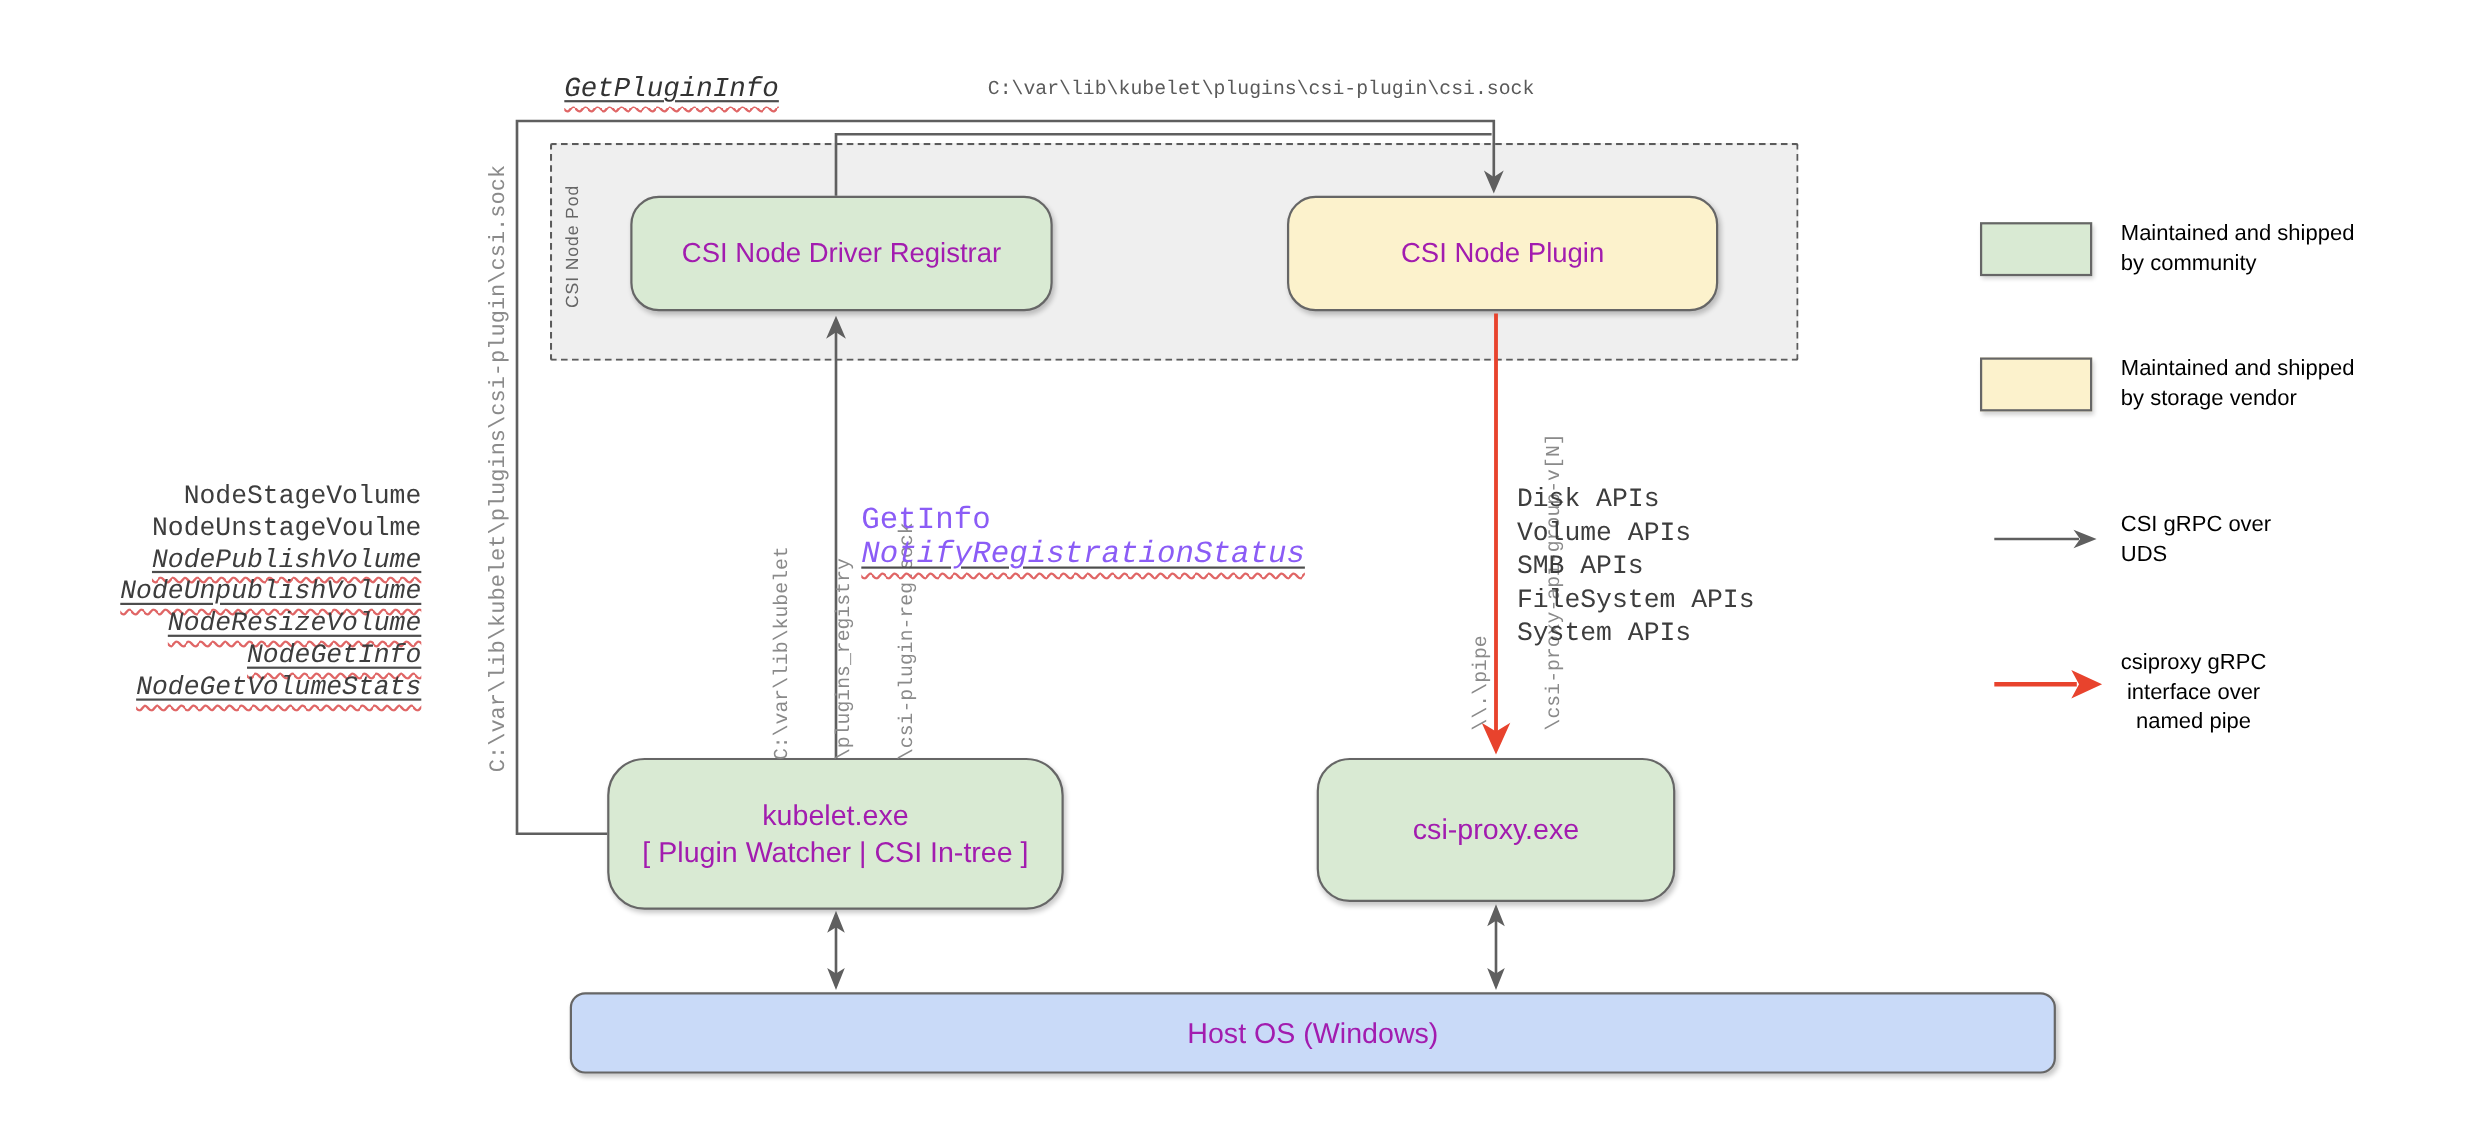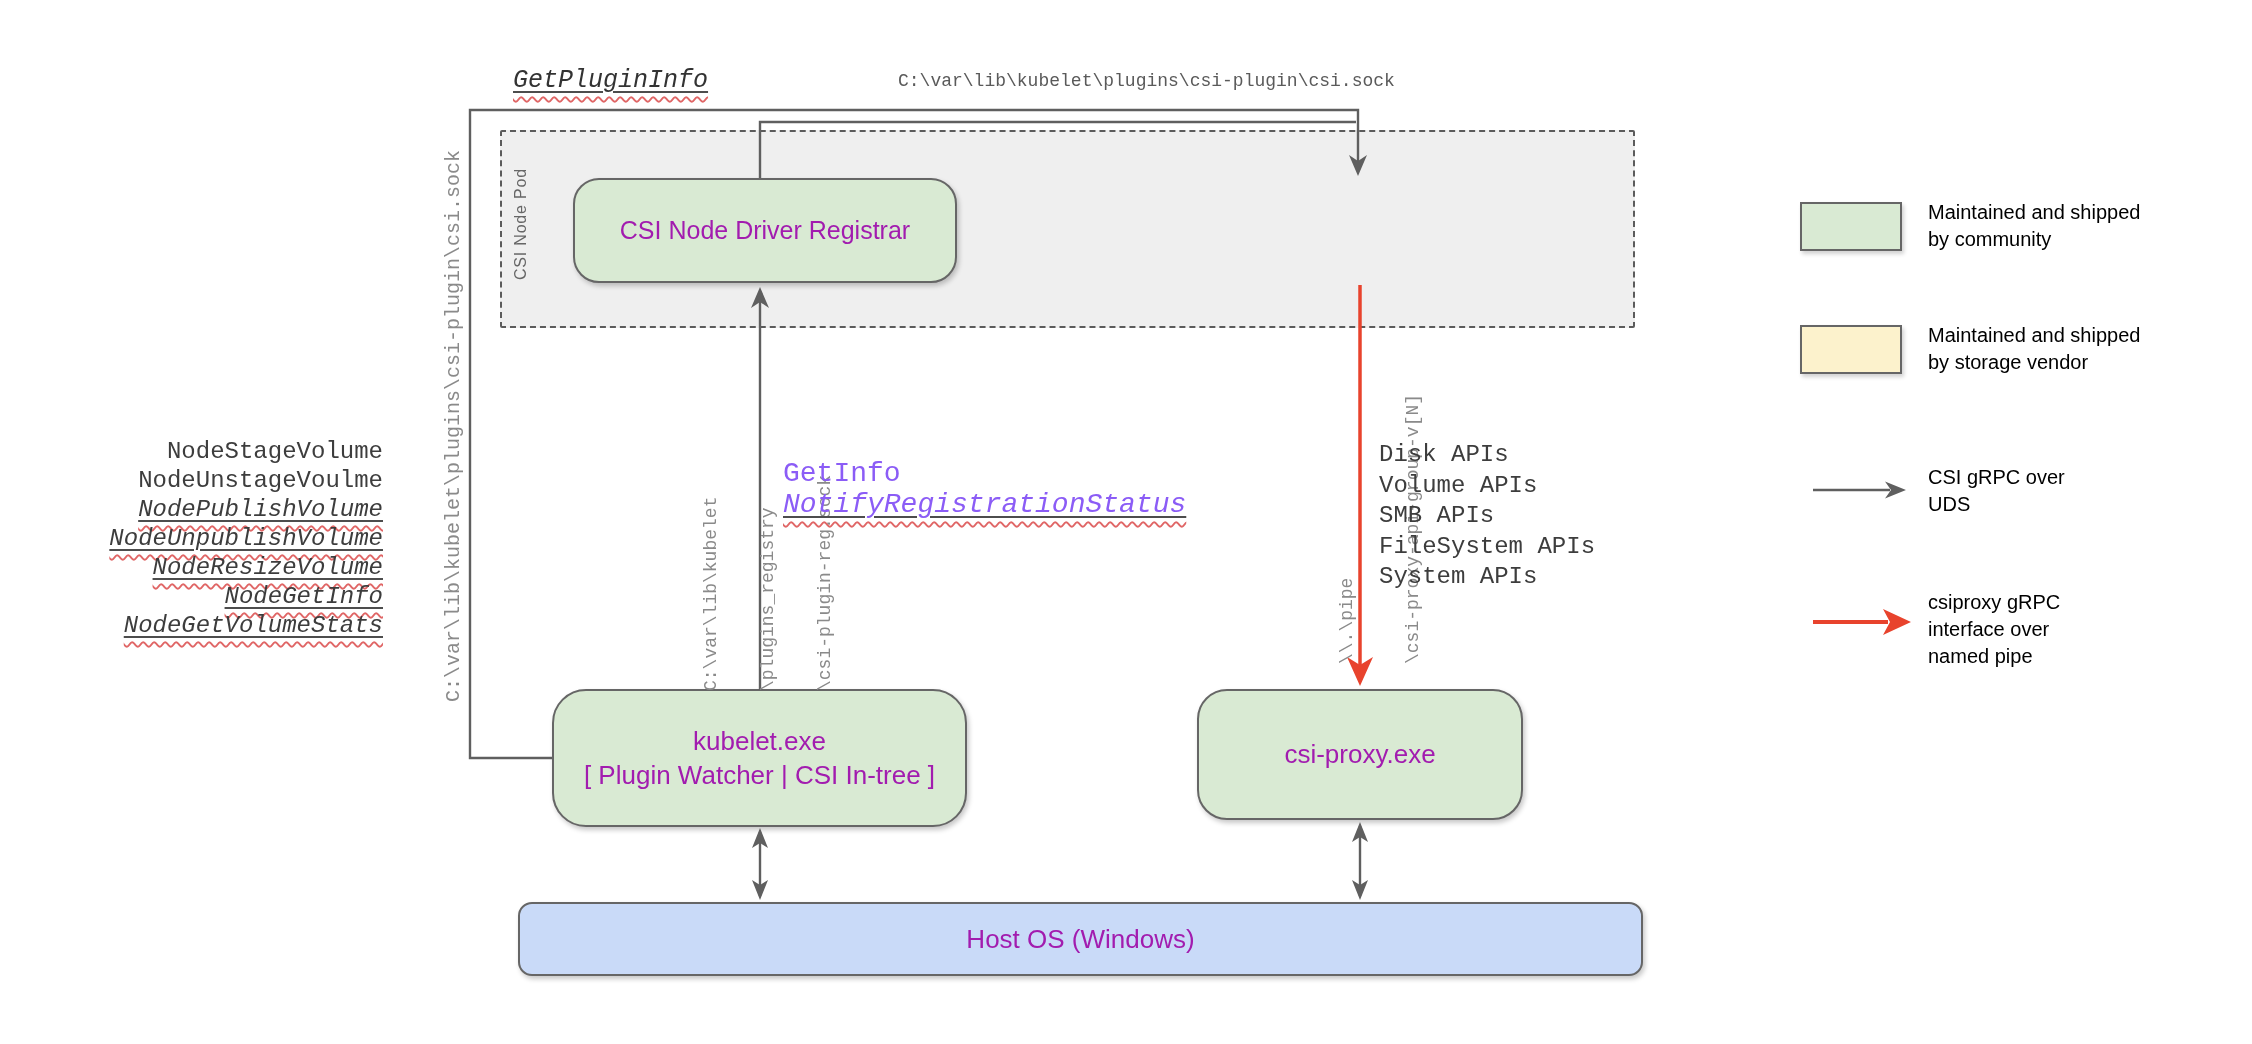--- a/index.html
+++ b/index.html
@@ -11,21 +11,21 @@
   .box{position:absolute;border:2.5px solid #666666;display:flex;flex-direction:column;
        align-items:center;justify-content:center;text-align:center;color:#a21caf;
        box-shadow:2px 3px 5px rgba(0,0,0,.22);box-sizing:border-box;
        font-family:"Liberation Sans","DejaVu Sans",sans-serif;}
   .pod{position:absolute;left:500px;top:130px;width:1135px;height:198px;background:#efefef;
        border:2.5px dashed #5b5b5b;box-sizing:border-box;border-radius:2px;}
   #box-registrar{left:573px;top:178px;width:384px;height:105px;background:#d9ead3;border-radius:26px;font-size:25px;}
   #box-plugin{left:1170px;top:178px;width:392px;height:105px;background:#fcf2cc;border-radius:26px;font-size:25px;}
   #box-kubelet{left:552px;top:689px;width:415px;height:138px;background:#d9ead3;border-radius:34px;font-size:26px;line-height:34px;}
   #box-proxy{left:1197px;top:689px;width:326px;height:131px;background:#d9ead3;border-radius:30px;font-size:26px;}
-  #box-host{left:518px;top:902px;width:1125px;height:74px;background:#c9daf8;border-radius:14px;font-size:26px;}
+  #box-host{left:518px;top:902px;width:1351px;height:74px;background:#c9daf8;border-radius:14px;font-size:26px;}
   .overlay{position:absolute;left:0;top:0;pointer-events:none;}
   .vtext{position:absolute;transform-origin:0 0;transform:rotate(-90deg);white-space:pre;}
   .u-solid{text-decoration:underline;text-decoration-color:#4d4d4d;text-decoration-thickness:1.8px;text-underline-offset:4px;font-style:italic;}
   .u-wavy{text-decoration:underline wavy #e06666;text-decoration-thickness:1.7px;text-underline-offset:9px;}
   .ncalls{position:absolute;left:80px;top:437px;width:303px;text-align:right;
           font-size:24px;line-height:29px;color:#3d3d3d;}
   .gi{position:absolute;left:783px;top:458px;font-size:28px;line-height:31px;color:#8b5cf6;}
   .apis{position:absolute;left:1379px;top:440px;font-size:24px;line-height:30.5px;color:#3d3d3d;}
   .swatch{position:absolute;width:102px;height:49px;border:2.2px solid #666;box-sizing:border-box;
           box-shadow:2px 3px 4px rgba(0,0,0,.18);}
@@ -33,20 +33,23 @@
 </style>
 </head>
 <body>
 
 <div class="canvas">
 
   <div class="pod"></div>
 
   <div class="box" id="box-registrar">
     <span>CSI Node Driver Registrar</span>
+  </div>
+  <div class="box" id="box-plugin">
+    <span>CSI Node Plugin</span>
   </div>
   <div class="box" id="box-kubelet">
     <span>kubelet.exe</span>
     <span>[ Plugin Watcher | CSI In-tree ]</span>
   </div>
   <div class="box" id="box-proxy">
     <span>csi-proxy.exe</span>
   </div>
   <div class="box" id="box-host">
     <span>Host OS (Windows)</span>
@@ -123,17 +126,17 @@
   <div class="leg sans" style="top:199px;">Maintained and shipped
 by community</div>
 
   <div class="swatch" style="left:1800px;top:325px;background:#fcf2cc;"></div>
   <div class="leg sans" style="top:322px;">Maintained and shipped
 by storage vendor</div>
 
   <div class="leg sans" style="top:464px;">CSI gRPC over
 UDS</div>
 
-  <div class="leg sans" style="top:589px;">csiproxy gRPC
+  <div class="leg sans" style="top:589px;text-align:center;">csiproxy gRPC
 interface over
 named pipe</div>
 
 </div>
 
 </body></html>

